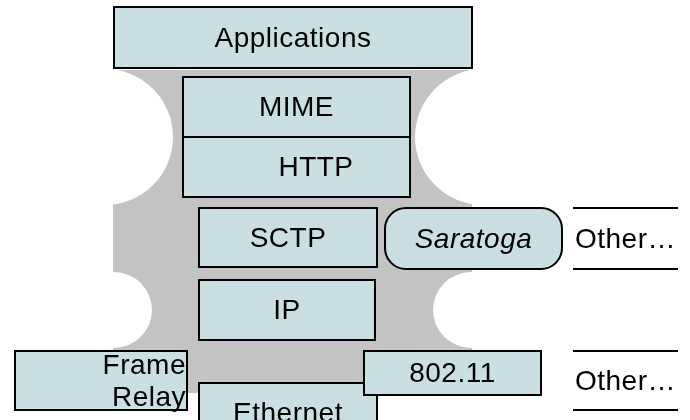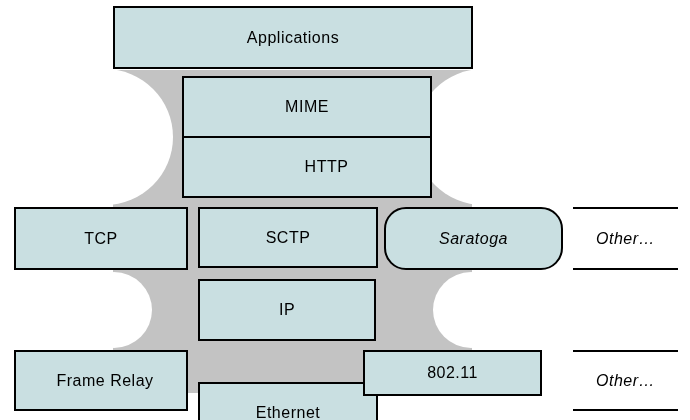--- a/index.html
+++ b/index.html
@@ -16,30 +16,29 @@
   }
   .glass { position: absolute; left: 0; top: 0; }
   .pbox {
     position: absolute;
     box-sizing: border-box;
     border: 2px solid #000000;
     background: #c9dfe1;
     display: flex;
     align-items: center;
     justify-content: center;
-    font-size: 16px;
+    font-size: 28px;
     color: #000000;
     letter-spacing: 0.5px;
     text-align: right;
   }
   .open {
     border-left: none;
     border-right: none;
     background: transparent;
-    font-style: italic;
   }
   .it { font-style: italic; border-radius: 22px; }
   .stack {
     padding: 0;
     display: flex;
     flex-direction: column;
     align-items: stretch;
     justify-content: stretch;
   }
   .stack .half {
@@ -58,26 +57,25 @@
   <svg class="glass" width="690" height="420" viewBox="0 0 690 420" aria-hidden="true">
     <rect x="113" y="70" width="359" height="323" fill="#c3c3c3"></rect>
     <circle cx="105" cy="137" r="68" fill="#ffffff"></circle>
     <circle cx="483" cy="137" r="68" fill="#ffffff"></circle>
     <circle cx="114" cy="310" r="38" fill="#ffffff"></circle>
     <circle cx="471" cy="310" r="38" fill="#ffffff"></circle>
   </svg>
 
   <div class="pbox" style="left:113px; top:6px; width:360px; height:63px;">Applications</div>
 
-  <div class="pbox stack" style="left:182px; top:76px; width:250px; height:122px;">
+  <div class="pbox stack" style="left:182px; top:76px; width:229px; height:122px;">
     <div class="half">MIME</div>
     <div class="half">HTTP</div>
   </div>
 
-  <div class="pbox" style="left:14px; top:207px; width:174px; height:63px;">TCP</div>
 
   <div class="pbox" style="left:198px; top:207px; width:180px; height:61px;">SCTP</div>
 
   <div class="pbox it" style="left:384px; top:207px; width:179px; height:63px;">Saratoga</div>
 
   <div class="pbox open" style="left:573px; top:207px; width:105px; height:63px;">Other…</div>
 
   <div class="pbox" style="left:198px; top:279px; width:178px; height:62px;">IP</div>
 
   <div class="pbox" style="left:14px; top:350px; width:174px; height:61px;padding-left:8px;">Frame Relay</div>

